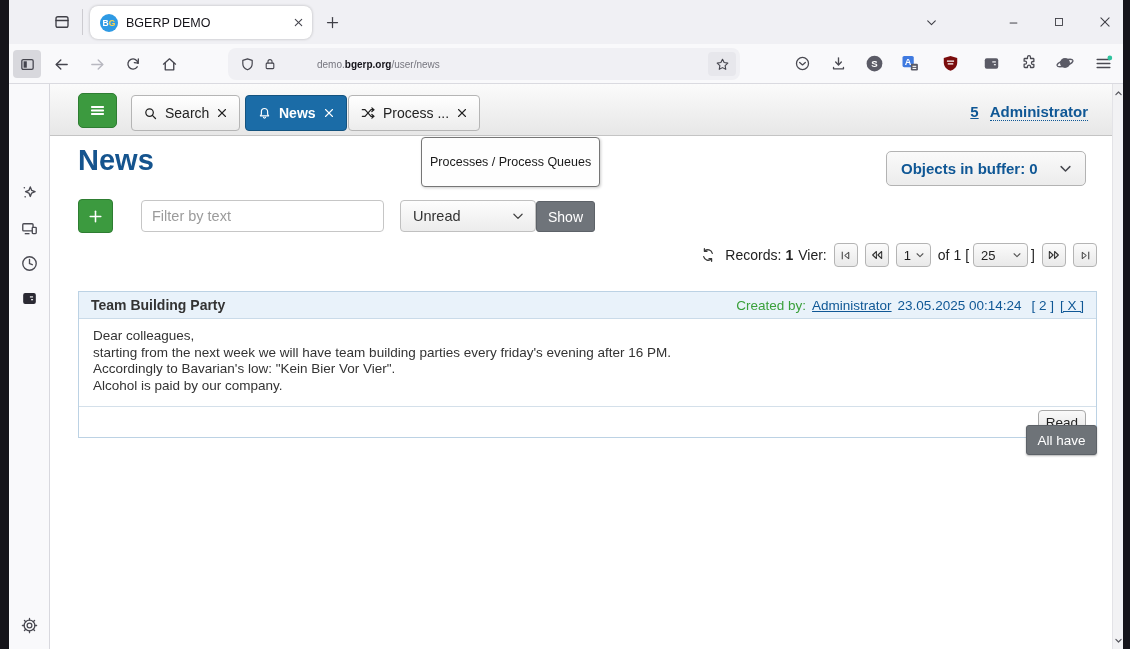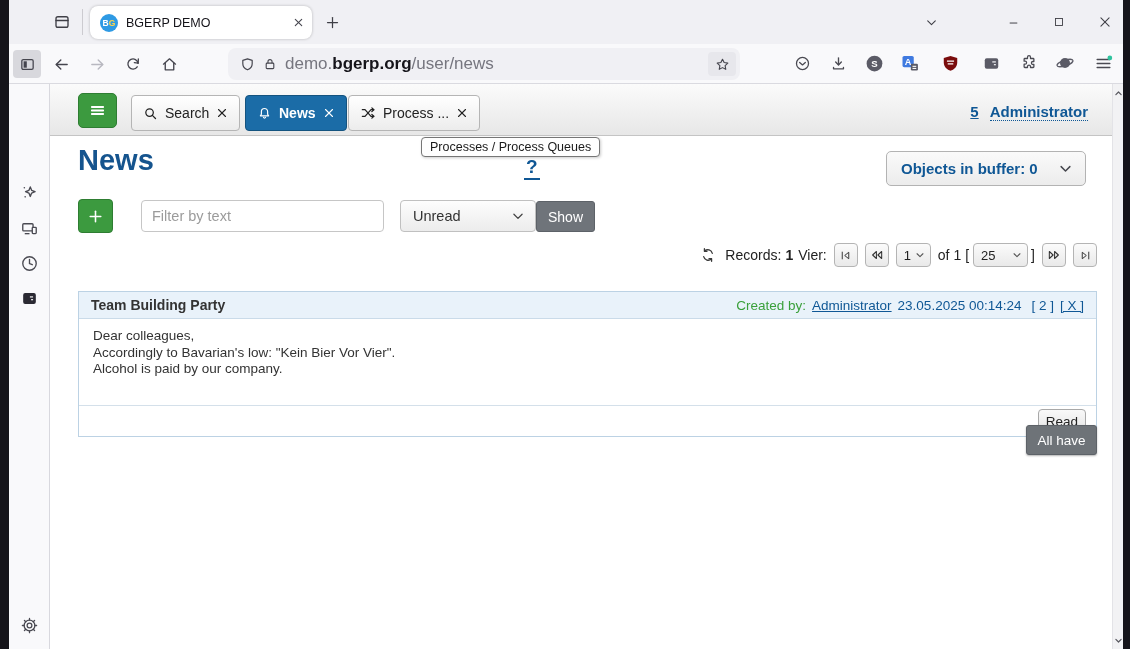--- a/index.html
+++ b/index.html
@@ -21,21 +21,21 @@
   .favicon { width:18px; height:18px; border-radius:50%; background:#2e9ae4; color:#fff;
              font-size:8.5px; font-weight:bold; display:flex; align-items:center; justify-content:center; letter-spacing:0; }
   .favicon .g { color:#ffd54a; }
   .btab-title { font-size:12.5px; color:#15141a; flex:1; white-space:nowrap; overflow:hidden; }
 
   
   .navbar { left:9px; top:44px; width:1114px; height:40px; background:#f9f9fb; border-bottom:1px solid #dadae0; }
   .nav-btn { width:28px; height:28px; border-radius:4px; display:flex; align-items:center; justify-content:center; color:#45454e; }
   .urlbar { left:219px; top:4px; width:512px; height:32px; background:#f0f0f4; border-radius:8px;
             display:flex; align-items:center; padding:0 4px 0 12px; gap:8px; }
-  .url-text { font-size:17px; color:#76767f; white-space:nowrap; }
+  .url-text { font-size:10px; color:#76767f; white-space:nowrap;margin-left:32px; }
   .url-text b { color:#15141a; font-weight:600; }
   .star-btn { margin-left:auto; width:28px; height:24px; background:#e7e7ec; border-radius:4px;
               display:flex; align-items:center; justify-content:center; color:#45454e; }
   .ext-btn { position:absolute; top:6px; width:26px; height:26px; display:flex; align-items:center; justify-content:center; color:#4a4a52; }
 
   
   .fxsidebar { left:9px; top:84px; width:41px; height:565px; background:#f9f9fb; border-right:1px solid #d8d8de; }
   .sb-btn { position:absolute; left:5px; width:30px; height:30px; display:flex; align-items:center; justify-content:center; color:#4a4a52; border-radius:4px; }
 
   
@@ -51,21 +51,21 @@
               border-radius:5px; display:flex; align-items:center; justify-content:center; color:#fff; }
   .apptab { position:absolute; top:11px; height:33px; display:flex; align-items:center; gap:7px; padding:17px 11px;
             border:1px solid #b5b5b5; border-radius:4px; background:linear-gradient(#ffffff,#ececec);
             font-size:14px; color:#222; }
   .apptab.active { background:#1b6ca7; border-color:#14537f; color:#fff; font-weight:bold; }
   .userbox { position:absolute; right:24px; top:19px; font-size:15px; font-weight:bold; color:#0f5795; display:flex; gap:11px; }
   .userbox .num { text-decoration:underline; }
   .userbox .name { border-bottom:1px dotted #0f5795; }
 
   .tooltip { left:371px; top:53px; background:#fefefe; border:1px solid #767676; border-radius:4px;
-             padding:2px 8px; font-size:12.5px; color:#1a1a1a; box-shadow:1px 1px 3px rgba(0,0,0,.2); white-space:nowrap; z-index:5; }
+             padding:17px 8px; font-size:12.5px; color:#1a1a1a; box-shadow:1px 1px 3px rgba(0,0,0,.2); white-space:nowrap; z-index:5; }
   .help-link { left:474px; top:72px; font-size:19px; font-weight:bold; color:#0f5795; border-bottom:2px solid #0f5795; padding:0 2px; }
 
   .page-title { left:28px; top:60px; font-size:29px; font-weight:bold; color:#15548e; }
 
   .bufferbox { left:836px; top:67px; width:200px; height:35px; background:linear-gradient(#fafafa,#ececec);
                border:1px solid #b3b3b3; border-radius:5px; display:flex; align-items:center; padding:0 12px 0 14px;
                font-size:15px; font-weight:bold; color:#0f5795; }
   .bufferbox .chev { margin-left:auto; color:#45464d; }
 
   .add-btn { left:28px; top:115px; width:35px; height:34px; background:#3c9a3f; border:1px solid #2e7d32;
@@ -555,20 +555,21 @@
         <span class="card-meta">
           <span class="meta-green">Created by:</span>
           <span class="meta-link">Administrator</span>
           <span class="meta-date">23.05.2025 00:14:24</span>
           <span class="meta-badge" style="margin-left:4px;">[ 2 ]</span>
           <span class="meta-badge x">[ X ]</span>
         </span>
       </div>
       <div class="card-body">
         <div>Dear colleagues,</div>
+        <div>starting from the next week we will have team building parties every friday's evening after 16 PM.</div>
         <div>Accordingly to Bavarian's low: "Kein Bier Vor Vier".</div>
         <div>Alcohol is paid by our company.</div>
       </div>
       <div class="card-footer">
         <span class="read-btn">
             <span>Read</span>
           </span>
       </div>
     </div>
 

